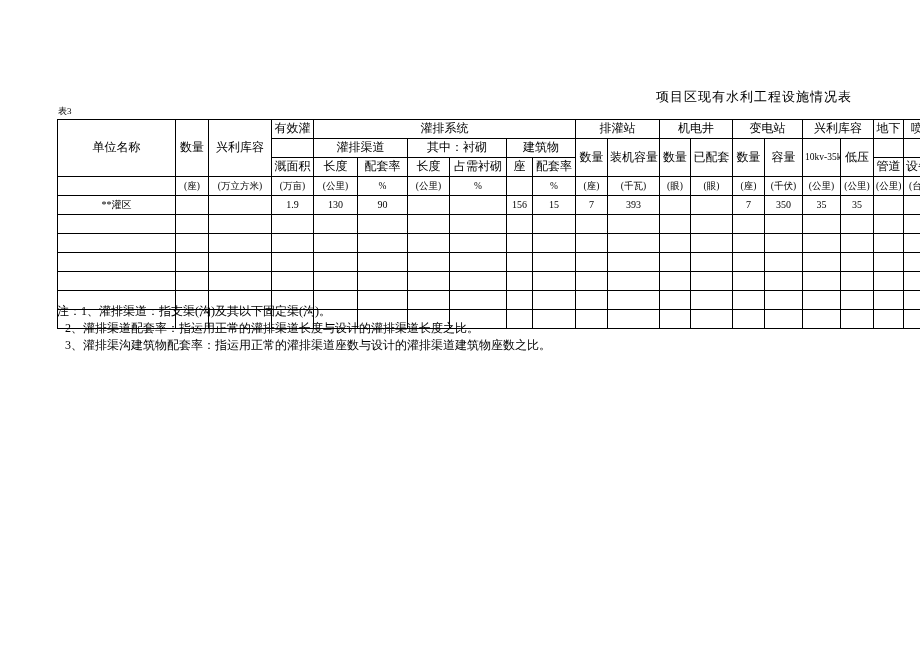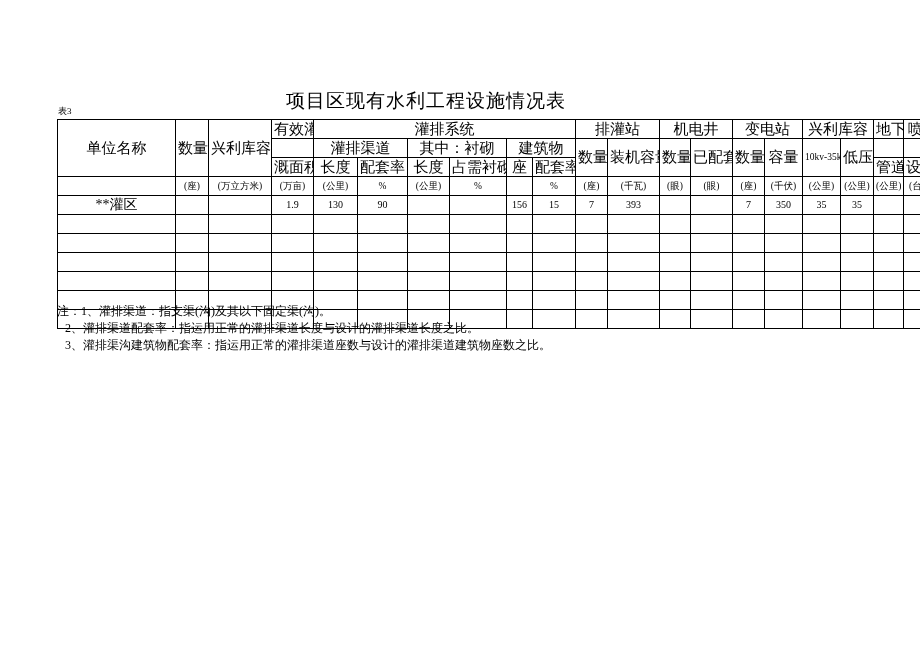--- a/index.html
+++ b/index.html
@@ -18,22 +18,22 @@
   .page {
     position: absolute;
     left: 0; top: 0;
     width: 920px; height: 651px;
   }
   
   .doc-title {
     position: absolute;
     left: 0; top: 88px;
     width: 852px;
-    text-align: center;
-    font-size: 19px;
+    text-align: right;
+    font-size: 13px;
     letter-spacing: 1px;
     white-space: nowrap;
   }
   
   .table-number {
     position: absolute;
     left: 58px; top: 105px;
     font-size: 9px;
     font-family: Liberation Serif, serif;
   }
@@ -53,27 +53,27 @@
   table.grid td {
     border: 1px solid #000000;
     padding: 0 2px;
     text-align: center;
     vertical-align: middle;
     line-height: 1.12;
     overflow: hidden;
     white-space: nowrap;
     height: 18px;
   }
-  td.hdr { font-size: 15px; }
+  td.hdr { font-size: 12px; }
   td.unit { font-size: 9.5px; height: 15px; }
   td.wrap { white-space: normal; line-height: 1.05; font-size: 9.5px; }
   td.name-cell {
     text-align: left;
     padding-left: 3px;
-    font-size: 14px;
+    font-size: 10px;
   }
   td.num { text-align: right; padding-right: 4px; font-size: 10px; }
   td.body-row { height: 17px; }
   
   .notes {
     position: absolute;
     left: 57px; top: 305px;
     width: 800px;
     font-size: 12px;
     line-height: 1.0;

